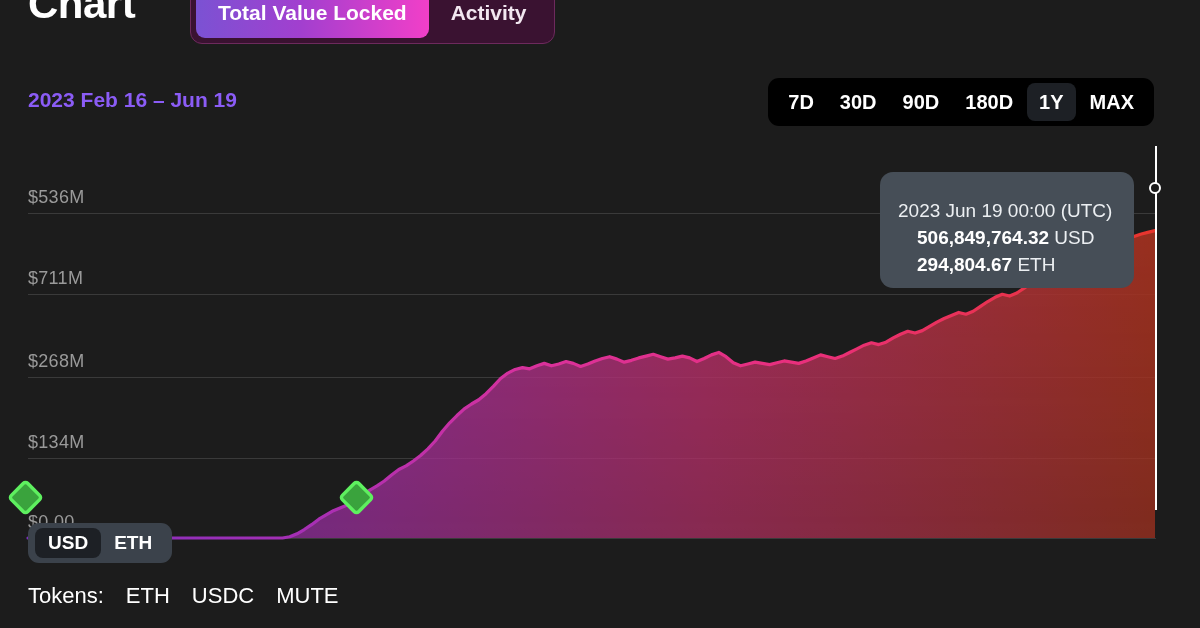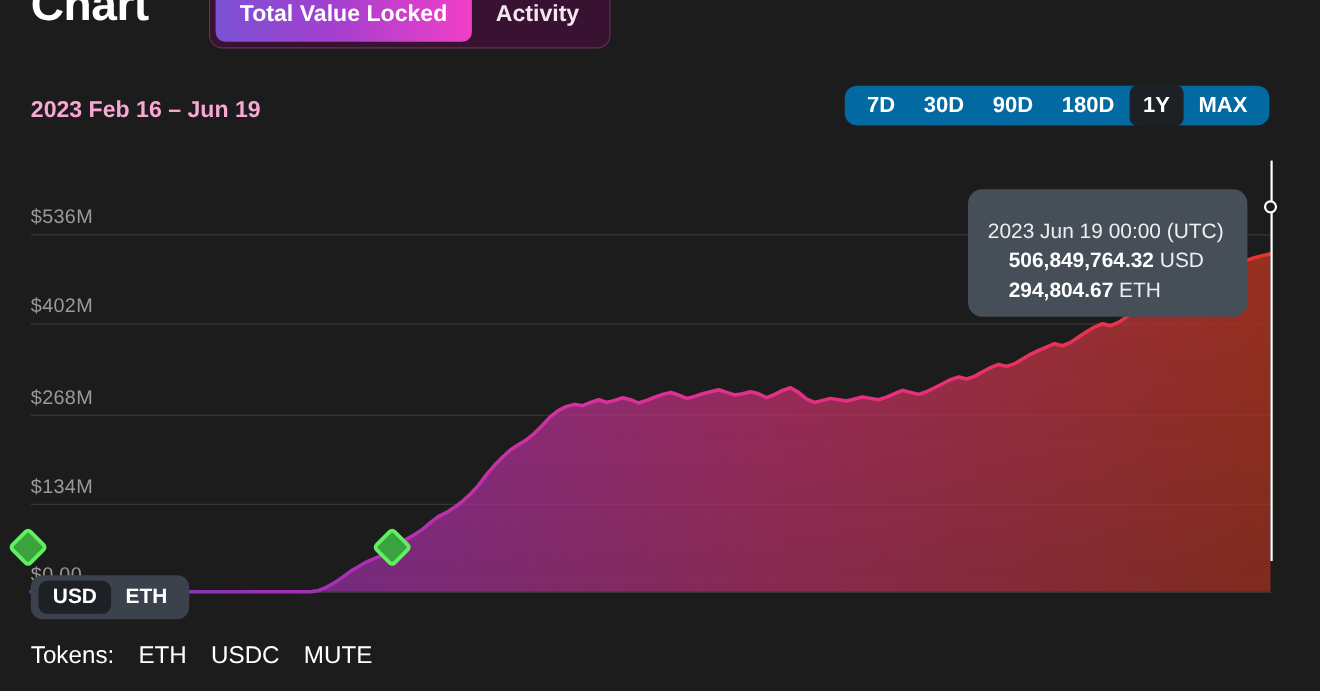--- a/index.html
+++ b/index.html
@@ -31,26 +31,26 @@
   }
   .tab.active {
     background: linear-gradient(90deg,#7b52d3 0%, #a23fcf 45%, #f23fc8 100%);
     color: #ffffff;
   }
 
   
   .range-row { position: absolute; left: 0; top: 78px; width: 1200px; height: 48px; }
   .date-range {
     position: absolute; left: 28px; top: 10px;
-    font-size: 21px; font-weight: 700; color: #f9a8d4;
+    font-size: 21px; font-weight: 700; color: #8b5cf6;
   }
   .range-group {
     position: absolute; right: 46px; top: 0;
     display: flex; align-items: center; gap: 2px;
-    background: #0369a1; border-radius: 11px; padding: 5px 8px; height: 36px;
+    background: #000000; border-radius: 11px; padding: 5px 8px; height: 48px;
   }
   .range-btn {
     font-size: 20px; font-weight: 700; color: #ffffff;
     padding: 5px 12px; border-radius: 8px; line-height: 28px;
   }
   .range-btn.active { background: #1d2025; }
 
   
   .plot { position: absolute; left: 0; top: 140px; width: 1075px; height: 370px; margin-top: 40px; }
   .gridline { position: absolute; left: 28px; width: 1128px; height: 1px; background: #3a3a3a; }
@@ -131,21 +131,21 @@
   </div>
 
   <div class="plot">
     <div class="gridline" style="top:33px"></div>
     <div class="gridline" style="top:114px"></div>
     <div class="gridline" style="top:197px"></div>
     <div class="gridline" style="top:278px"></div>
     <div class="gridline" style="top:358px"></div>
 
     <div class="ylabel" style="top:7px">$536M</div>
-    <div class="ylabel" style="top:88px">$402M</div>
+    <div class="ylabel" style="top:88px">$711M</div>
     <div class="ylabel" style="top:171px">$268M</div>
     <div class="ylabel" style="top:252px">$134M</div>
     <div class="ylabel" style="top:332px">$0.00</div>
 
     <svg class="chart-svg" viewBox="0 0 1200 370" preserveAspectRatio="none">
       <defs>
         <linearGradient id="lineGrad" x1="0" y1="0" x2="1" y2="0">
           <stop offset="0%" stop-color="#7b2fc0"></stop>
           <stop offset="25%" stop-color="#a72fb4"></stop>
           <stop offset="45%" stop-color="#d9319c"></stop>

